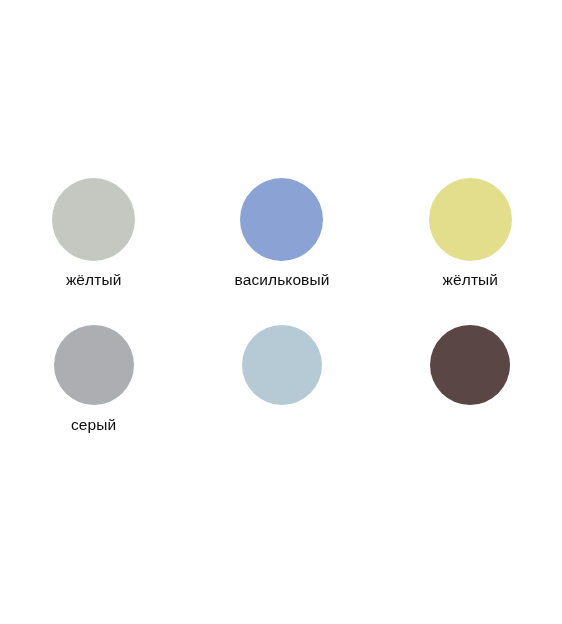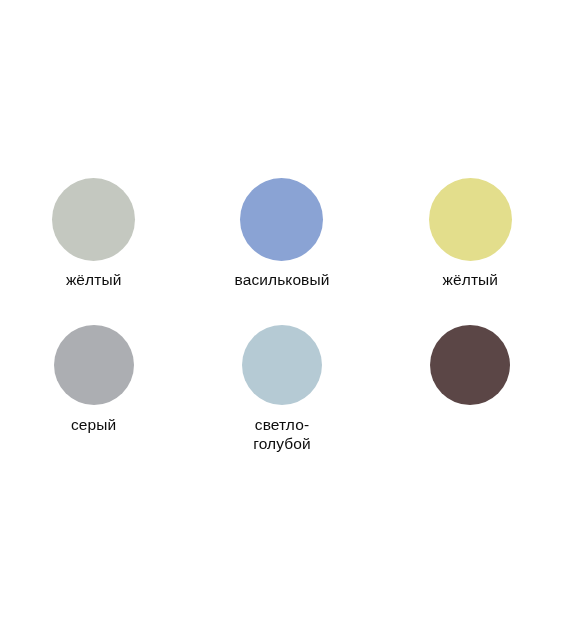--- a/index.html
+++ b/index.html
@@ -98,22 +98,20 @@
 
   <div class="swatch-row" id="swatch-row-2">
 
     <div class="swatch-cell">
       <span class="swatch-circle" style="background: rgb(172, 174, 178);"></span>
       <span class="swatch-label" style="color: rgb(12, 12, 12);">серый</span>
     </div>
 
     <div class="swatch-cell">
       <span class="swatch-circle" style="background: rgb(181, 202, 212);"></span>
-      <span class="swatch-label" style="color: rgb(12, 12, 12);">светло-
-голубой</span>
     </div>
 
     <div class="swatch-cell">
       <span class="swatch-circle" style="background: rgb(91, 70, 70);"></span>
     </div>
 
   </div>
 
 </div>
 

